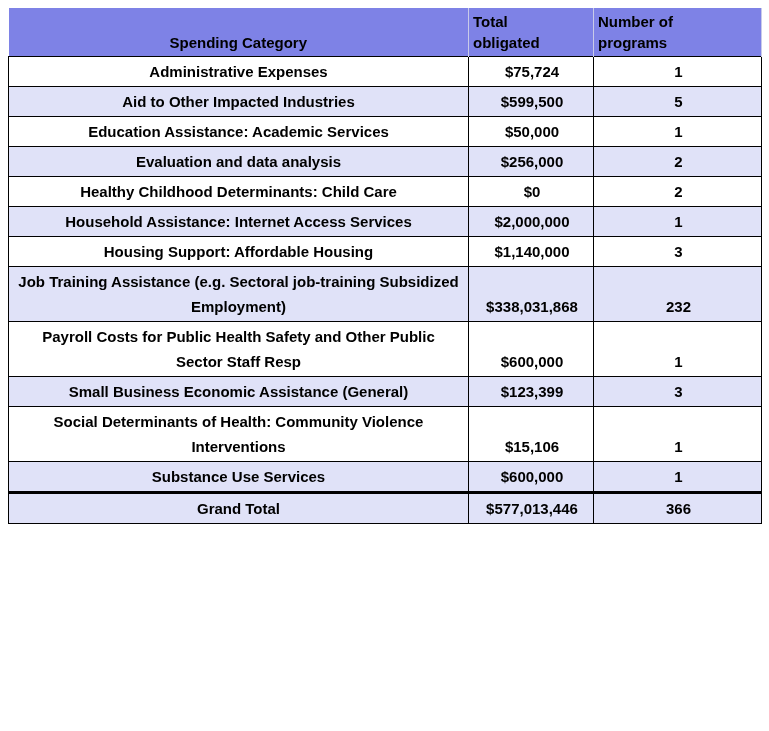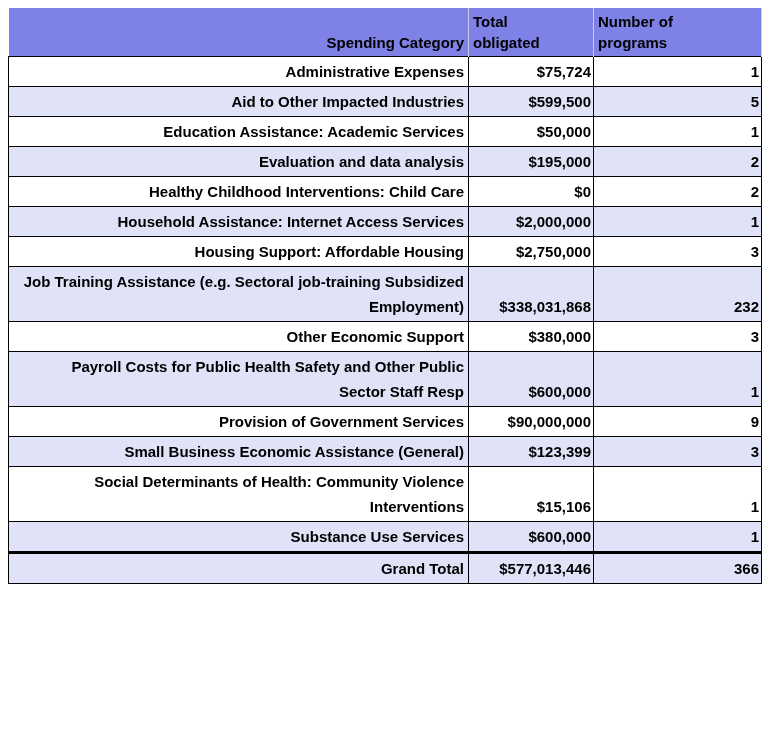--- a/index.html
+++ b/index.html
@@ -43,22 +43,22 @@
     padding: 3px 4px;
     white-space: pre-line;
     border-right: 1px solid var(--header-divider);
     height: 43px;
   }
   tbody td, tfoot td {
     border: 1px solid var(--border-color);
     line-height: 25px;
     padding: 2px 4px;
   }
-  .cat { white-space: pre-line; text-align: right; }
-  .num { text-align: right; padding-right: 2px; }
+  .cat { white-space: pre-line; text-align: center; }
+  .num { text-align: center; padding-right: 2px; }
   tbody tr:nth-child(even) td { background: var(--alt-row-bg); }
   tfoot td {
     border-top: 3px solid var(--border-color);
     background: var(--alt-row-bg);
     font-weight: 700;
   }
 </style>
 </head>
 <body>
 
@@ -88,59 +88,49 @@
         <td class="num">$599,500</td>
         <td class="num">5</td>
       </tr>
       <tr>
         <td class="cat">Education Assistance: Academic Services</td>
         <td class="num">$50,000</td>
         <td class="num">1</td>
       </tr>
       <tr>
         <td class="cat">Evaluation and data analysis</td>
-        <td class="num">$195,000</td>
+        <td class="num">$256,000</td>
         <td class="num">2</td>
       </tr>
       <tr>
-        <td class="cat">Healthy Childhood Interventions: Child Care</td>
+        <td class="cat">Healthy Childhood Determinants: Child Care</td>
         <td class="num">$0</td>
         <td class="num">2</td>
       </tr>
       <tr>
         <td class="cat">Household Assistance: Internet Access Services</td>
         <td class="num">$2,000,000</td>
         <td class="num">1</td>
       </tr>
       <tr>
         <td class="cat">Housing Support: Affordable Housing</td>
-        <td class="num">$2,750,000</td>
+        <td class="num">$1,140,000</td>
         <td class="num">3</td>
       </tr>
       <tr>
         <td class="cat">Job Training Assistance (e.g. Sectoral job-training Subsidized
 Employment)</td>
         <td class="num">$338,031,868</td>
         <td class="num">232</td>
       </tr>
       <tr>
-        <td class="cat">Other Economic Support</td>
-        <td class="num">$380,000</td>
-        <td class="num">3</td>
-      </tr>
-      <tr>
         <td class="cat">Payroll Costs for Public Health Safety and Other Public
 Sector Staff Resp</td>
         <td class="num">$600,000</td>
         <td class="num">1</td>
-      </tr>
-      <tr>
-        <td class="cat">Provision of Government Services</td>
-        <td class="num">$90,000,000</td>
-        <td class="num">9</td>
       </tr>
       <tr>
         <td class="cat">Small Business Economic Assistance (General)</td>
         <td class="num">$123,399</td>
         <td class="num">3</td>
       </tr>
       <tr>
         <td class="cat">Social Determinants of Health: Community Violence
 Interventions</td>
         <td class="num">$15,106</td>

